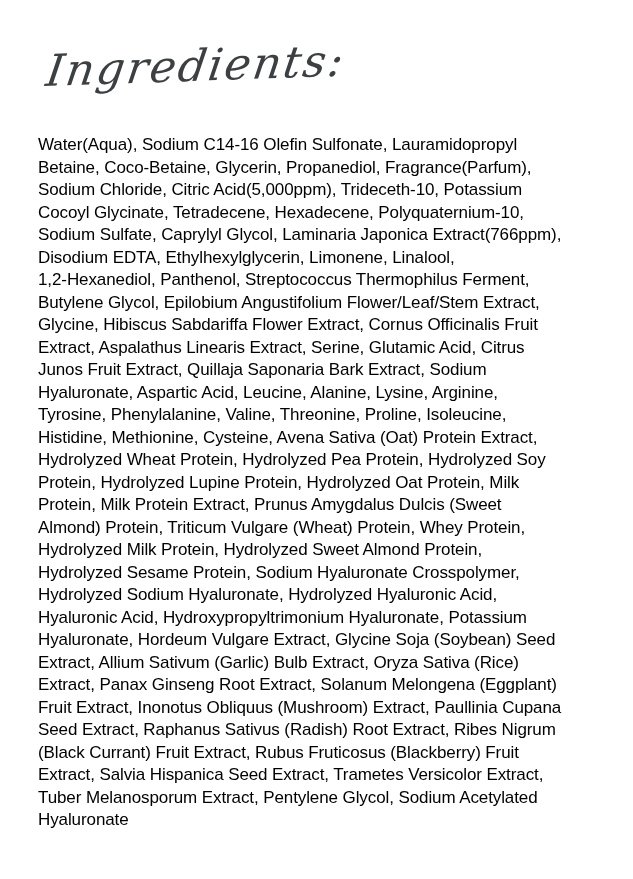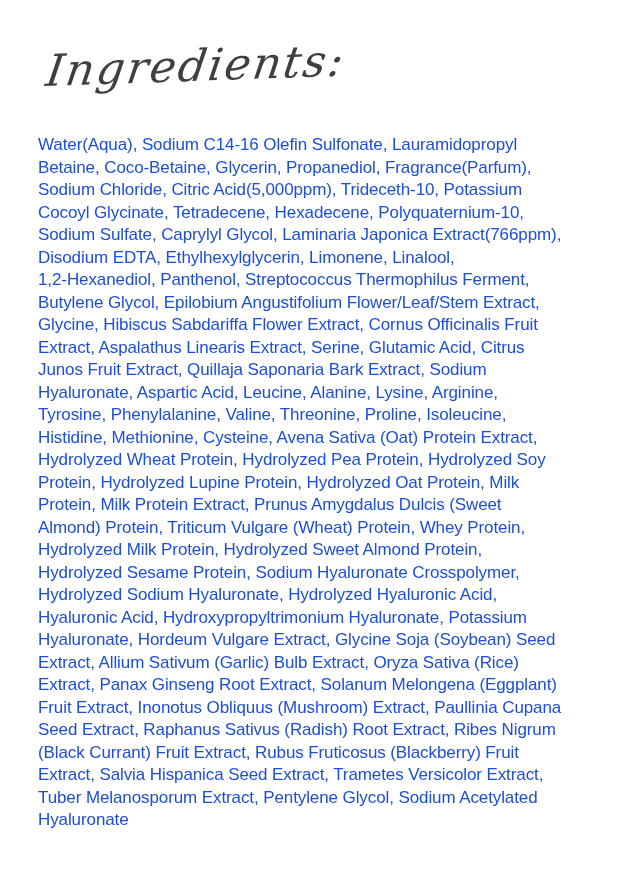--- a/index.html
+++ b/index.html
@@ -34,21 +34,21 @@
     transform-origin: 0 50%;
     white-space: nowrap;
   }
   .ingredients {
     margin: 22px 0 0 0;
     font-family: "Liberation Sans", "DejaVu Sans", sans-serif;
     font-size: 17px;
     line-height: 22.5px;
     font-weight: 400;
     letter-spacing: -0.1px;
-    color: #1d4ed8;
+    color: #000000;
     white-space: pre;
   }
 </style>
 </head>
 <body>
 
 <div class="page">
   <h1 class="heading">Ingredients:</h1>
   <p class="ingredients">Water(Aqua), Sodium C14-16 Olefin Sulfonate, Lauramidopropyl
 Betaine, Coco-Betaine, Glycerin, Propanediol, Fragrance(Parfum),

